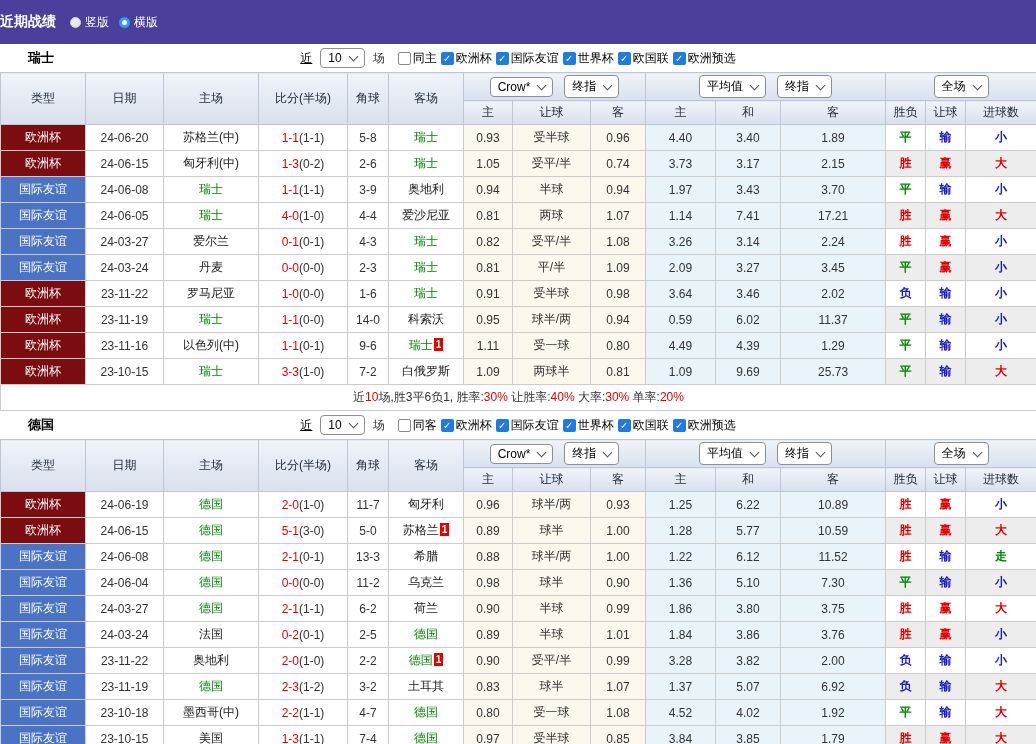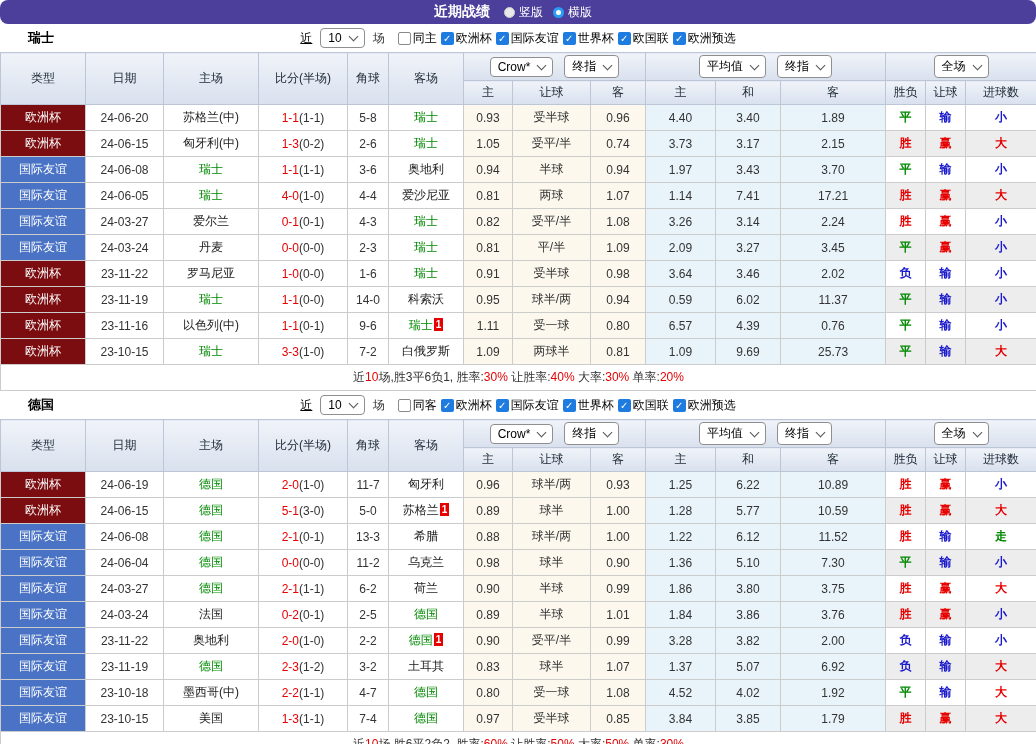--- a/index.html
+++ b/index.html
@@ -1,19 +1,19 @@
 <!DOCTYPE html>
 <html style="--bar: #4c3f9c; --radio: #2a9df4; --check: #1e7be0; --crow: #fdf8ee; --avg: #e9f4fa; --stripe: #ededed;"><head>
 <meta charset="utf-8">
 <style>
   html,body{margin:0;padding:0;background:#fff;}
   body{width:1036px;font-family:"Liberation Sans","DejaVu Sans",sans-serif;color:#333;}
 
   
-  .topbar{height:24px;background:var(--bar,#4c3f9c);display:flex;align-items:center;justify-content:center;border-radius:8px;}
+  .topbar{height:44px;background:var(--bar,#4c3f9c);display:flex;align-items:center;justify-content:flex-start;}
   .topbar .title{color:#fff;font-weight:bold;font-size:14px;margin-right:14px;}
   .radio{width:11px;height:11px;border-radius:50%;display:inline-block;box-sizing:border-box;vertical-align:-1px;}
   .radio.off{background:#e9e9e9;border:1px solid #cfcfcf;}
   .radio.on{background:#fff;border:3px solid var(--radio,#2a9df4);}
   .radio-label{color:#fff;font-size:12px;margin:0 10px 0 4px;}
 
   
   .filter-row{height:28px;display:flex;align-items:center;justify-content:center;position:relative;font-size:12px;background:#fff;}
   .team-name{position:absolute;left:28px;font-weight:bold;font-size:13px;color:#000;}
   .filter-center{display:flex;align-items:center;}
@@ -179,21 +179,21 @@
             <td class="avg">2.15</td>
             <td class="res" style="color: rgb(230, 0, 0);">胜</td>
             <td class="res" style="color: rgb(230, 0, 0);">赢</td>
             <td class="res" style="color: rgb(230, 0, 0);">大</td>
           </tr>
           <tr class="odd">
             <td class="type" style="background: rgb(74, 114, 197);">国际友谊</td>
             <td class="date">24-06-08</td>
             <td class="team"><span style="color: rgb(0, 136, 0);">瑞士</span></td>
             <td class="score"><span style="color: rgb(230, 0, 0);">1-1</span><span>(1-1)</span></td>
-            <td class="corner">3-6</td>
+            <td class="corner">3-9</td>
             <td class="team"><span>奥地利</span></td>
             <td class="crow">0.94</td>
             <td class="crow">半球</td>
             <td class="crow">0.94</td>
             <td class="avg">1.97</td>
             <td class="avg">3.43</td>
             <td class="avg">3.70</td>
             <td class="res" style="color: rgb(0, 136, 0);">平</td>
             <td class="res" style="color: rgb(26, 26, 204);">输</td>
             <td class="res" style="color: rgb(26, 26, 204);">小</td>
@@ -286,23 +286,23 @@
           <tr class="odd">
             <td class="type" style="background: rgb(123, 13, 16);">欧洲杯</td>
             <td class="date">23-11-16</td>
             <td class="team"><span>以色列(中)</span></td>
             <td class="score"><span style="color: rgb(230, 0, 0);">1-1</span><span>(0-1)</span></td>
             <td class="corner">9-6</td>
             <td class="team"><span style="color: rgb(0, 136, 0);">瑞士</span><span class="badge1">1</span></td>
             <td class="crow">1.11</td>
             <td class="crow">受一球</td>
             <td class="crow">0.80</td>
-            <td class="avg">6.57</td>
+            <td class="avg">4.49</td>
             <td class="avg">4.39</td>
-            <td class="avg">0.76</td>
+            <td class="avg">1.29</td>
             <td class="res" style="color: rgb(0, 136, 0);">平</td>
             <td class="res" style="color: rgb(26, 26, 204);">输</td>
             <td class="res" style="color: rgb(26, 26, 204);">小</td>
           </tr>
           <tr class="even">
             <td class="type" style="background: rgb(123, 13, 16);">欧洲杯</td>
             <td class="date">23-10-15</td>
             <td class="team"><span style="color: rgb(0, 136, 0);">瑞士</span></td>
             <td class="score"><span style="color: rgb(230, 0, 0);">3-3</span><span>(1-0)</span></td>
             <td class="corner">7-2</td>

